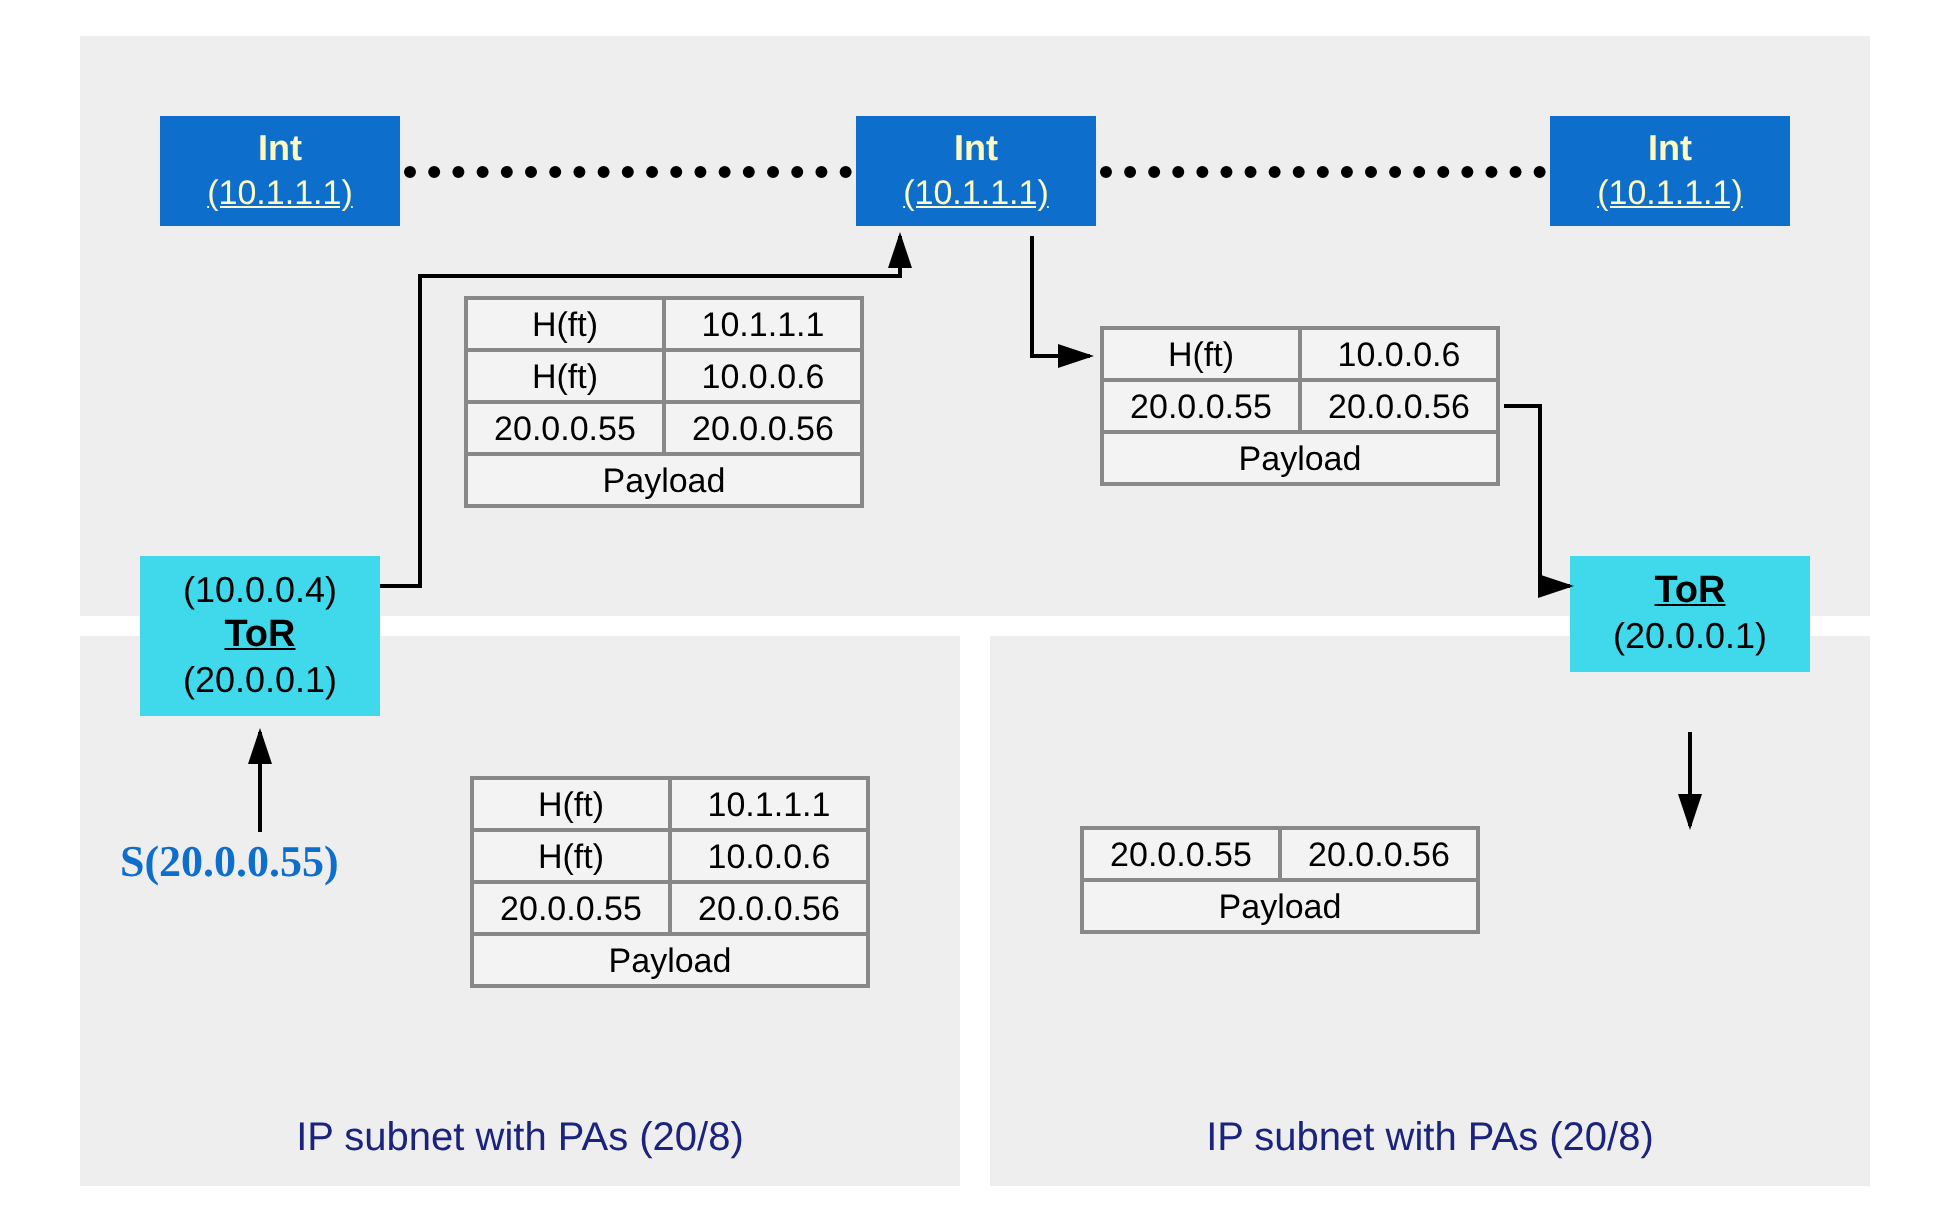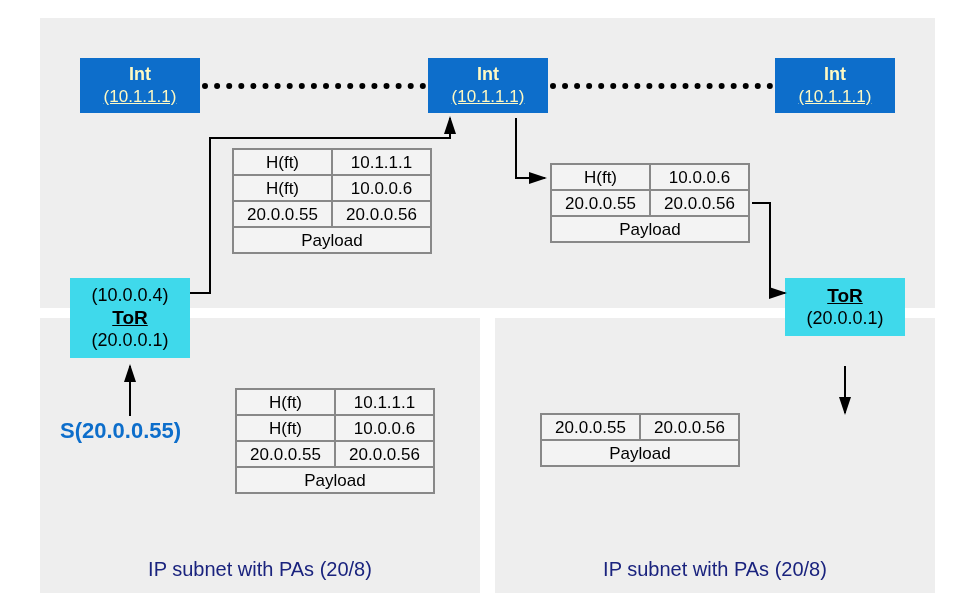--- a/index.html
+++ b/index.html
@@ -63,20 +63,21 @@
     padding: 6px 0;
   }
   .tor-node div { margin: 1px 0; }
   .tor-node .tor-label { font-weight: 600; font-size: 19px; text-decoration: underline; }
 
   .endpoint {
     position: absolute;
     color: #0d6ecb;
     font-size: 22px;
     font-weight: 600;
+    font-family: Liberation Serif, serif;
   }
 
   .dotted {
     position: absolute;
     border-top: 6px dotted #000;
     height: 0;
   }
 
   .pkt-table {
     position: absolute;

